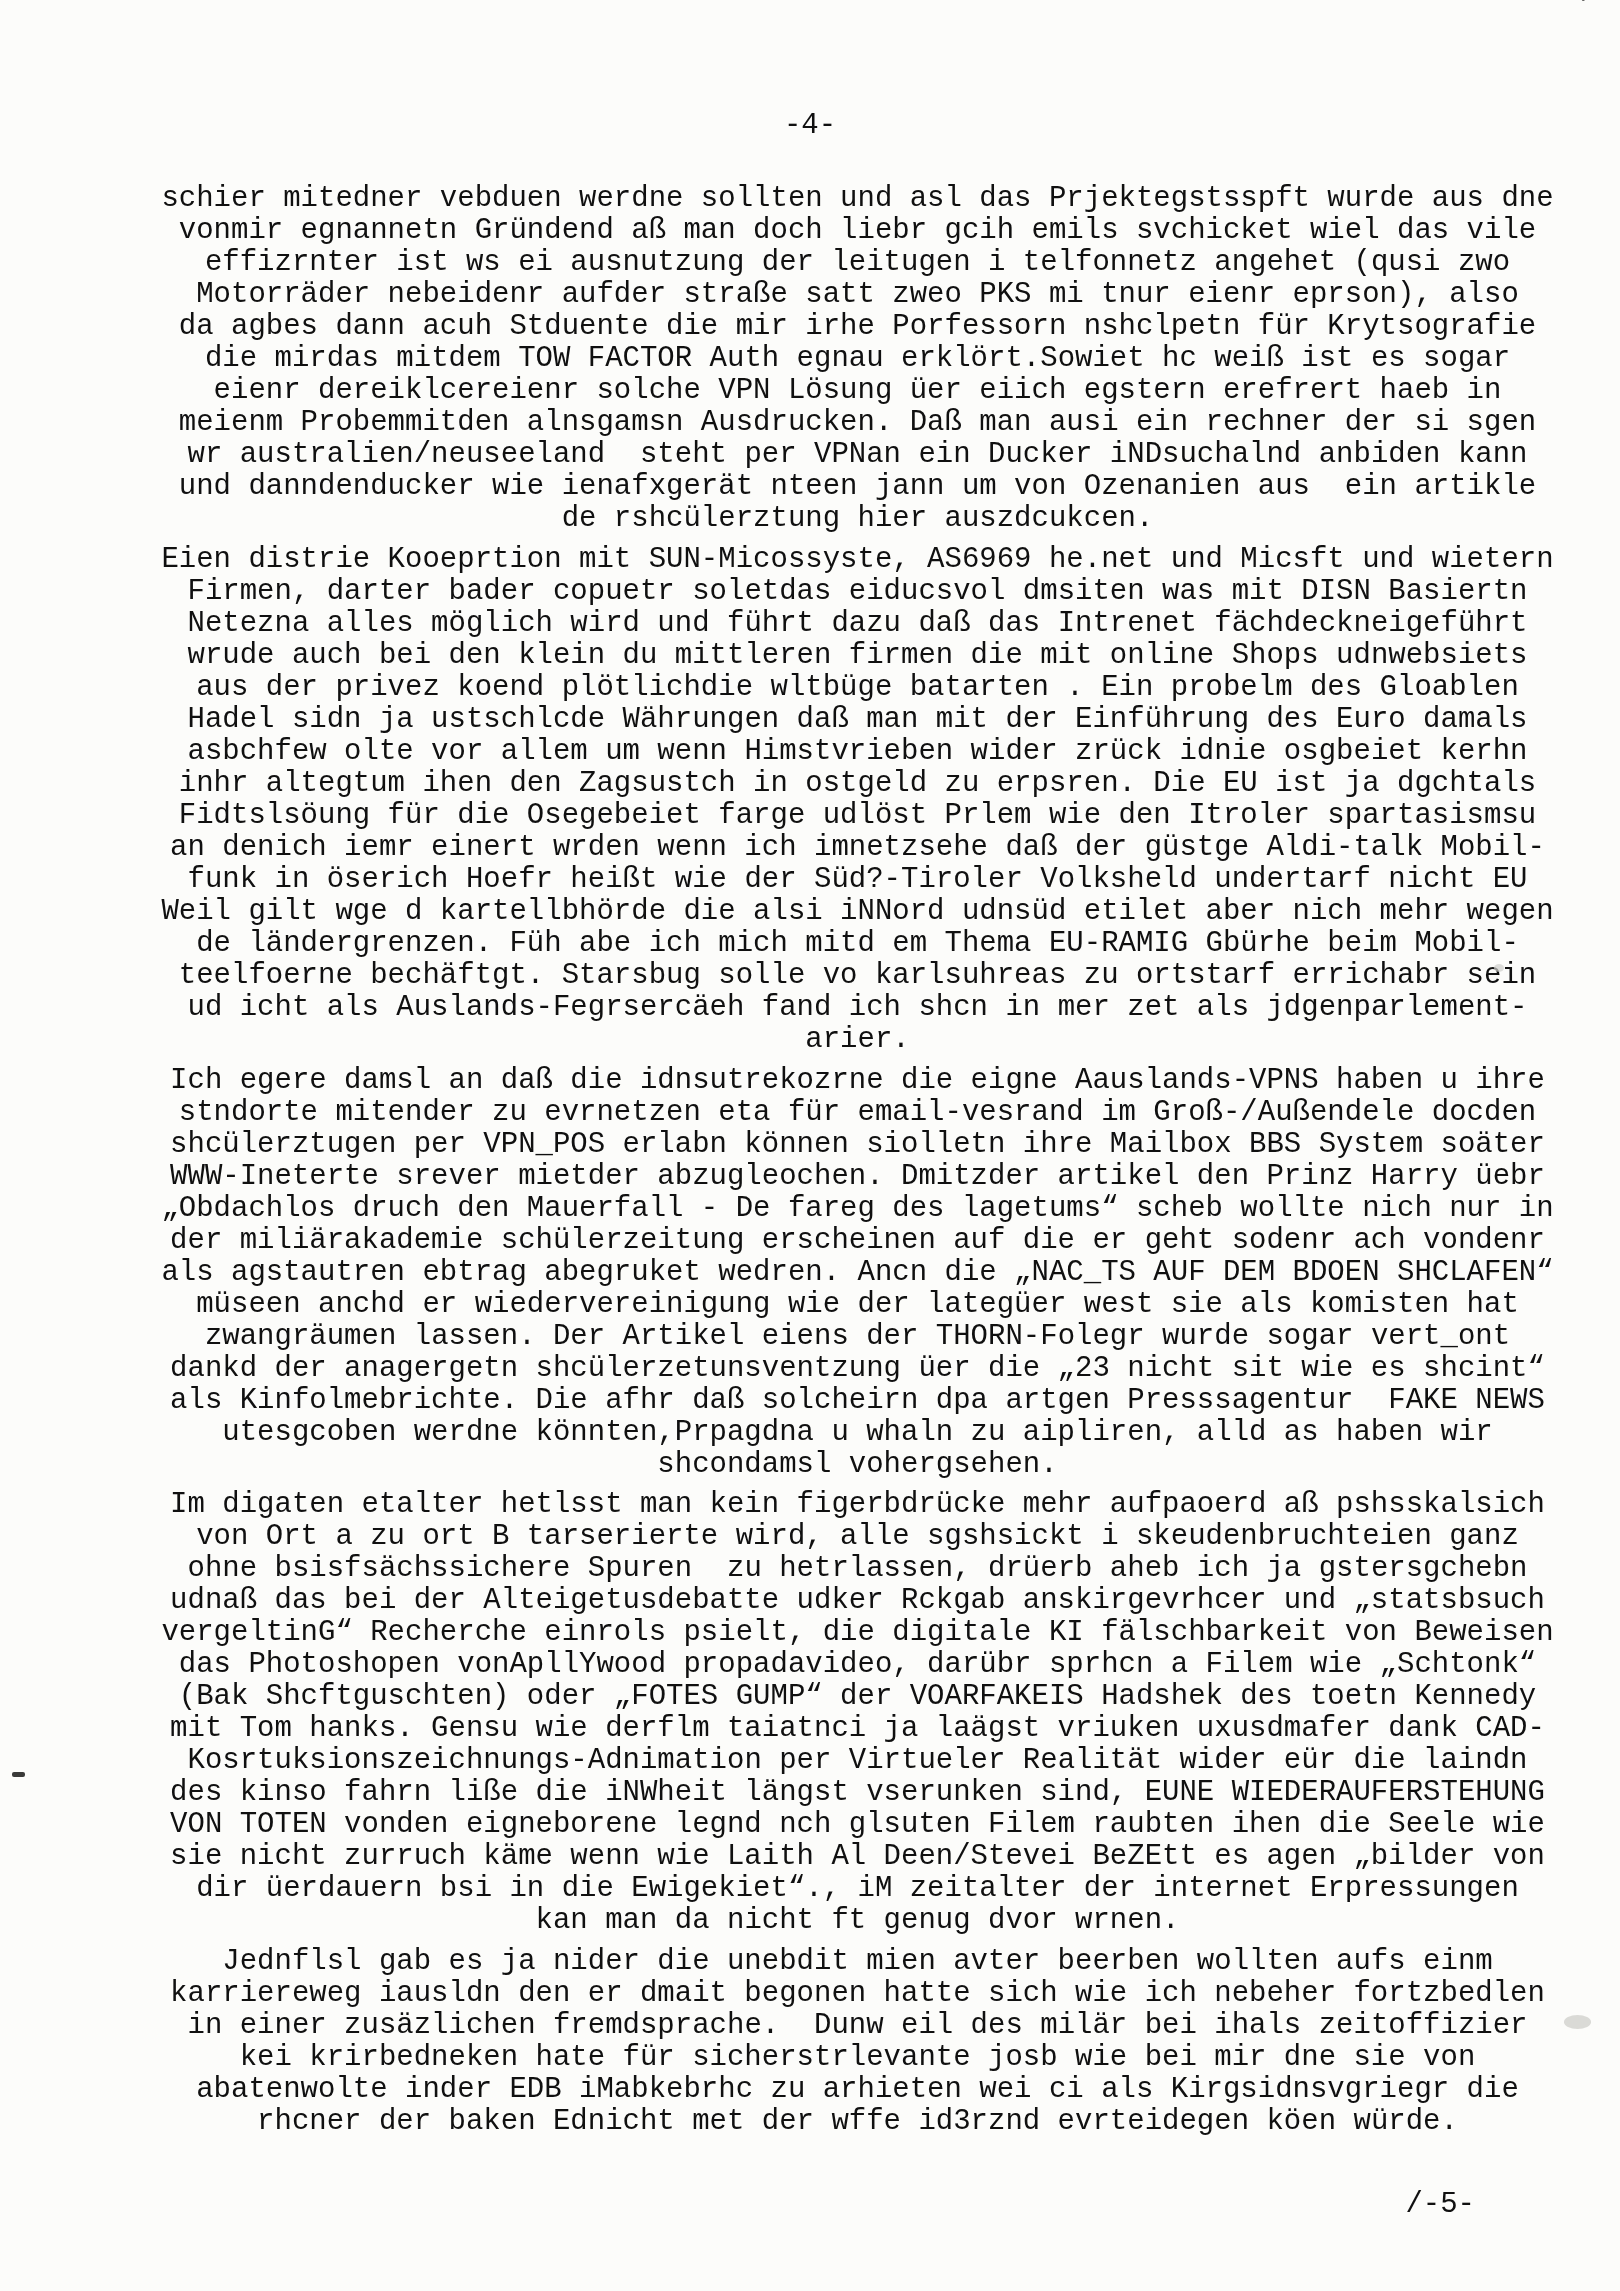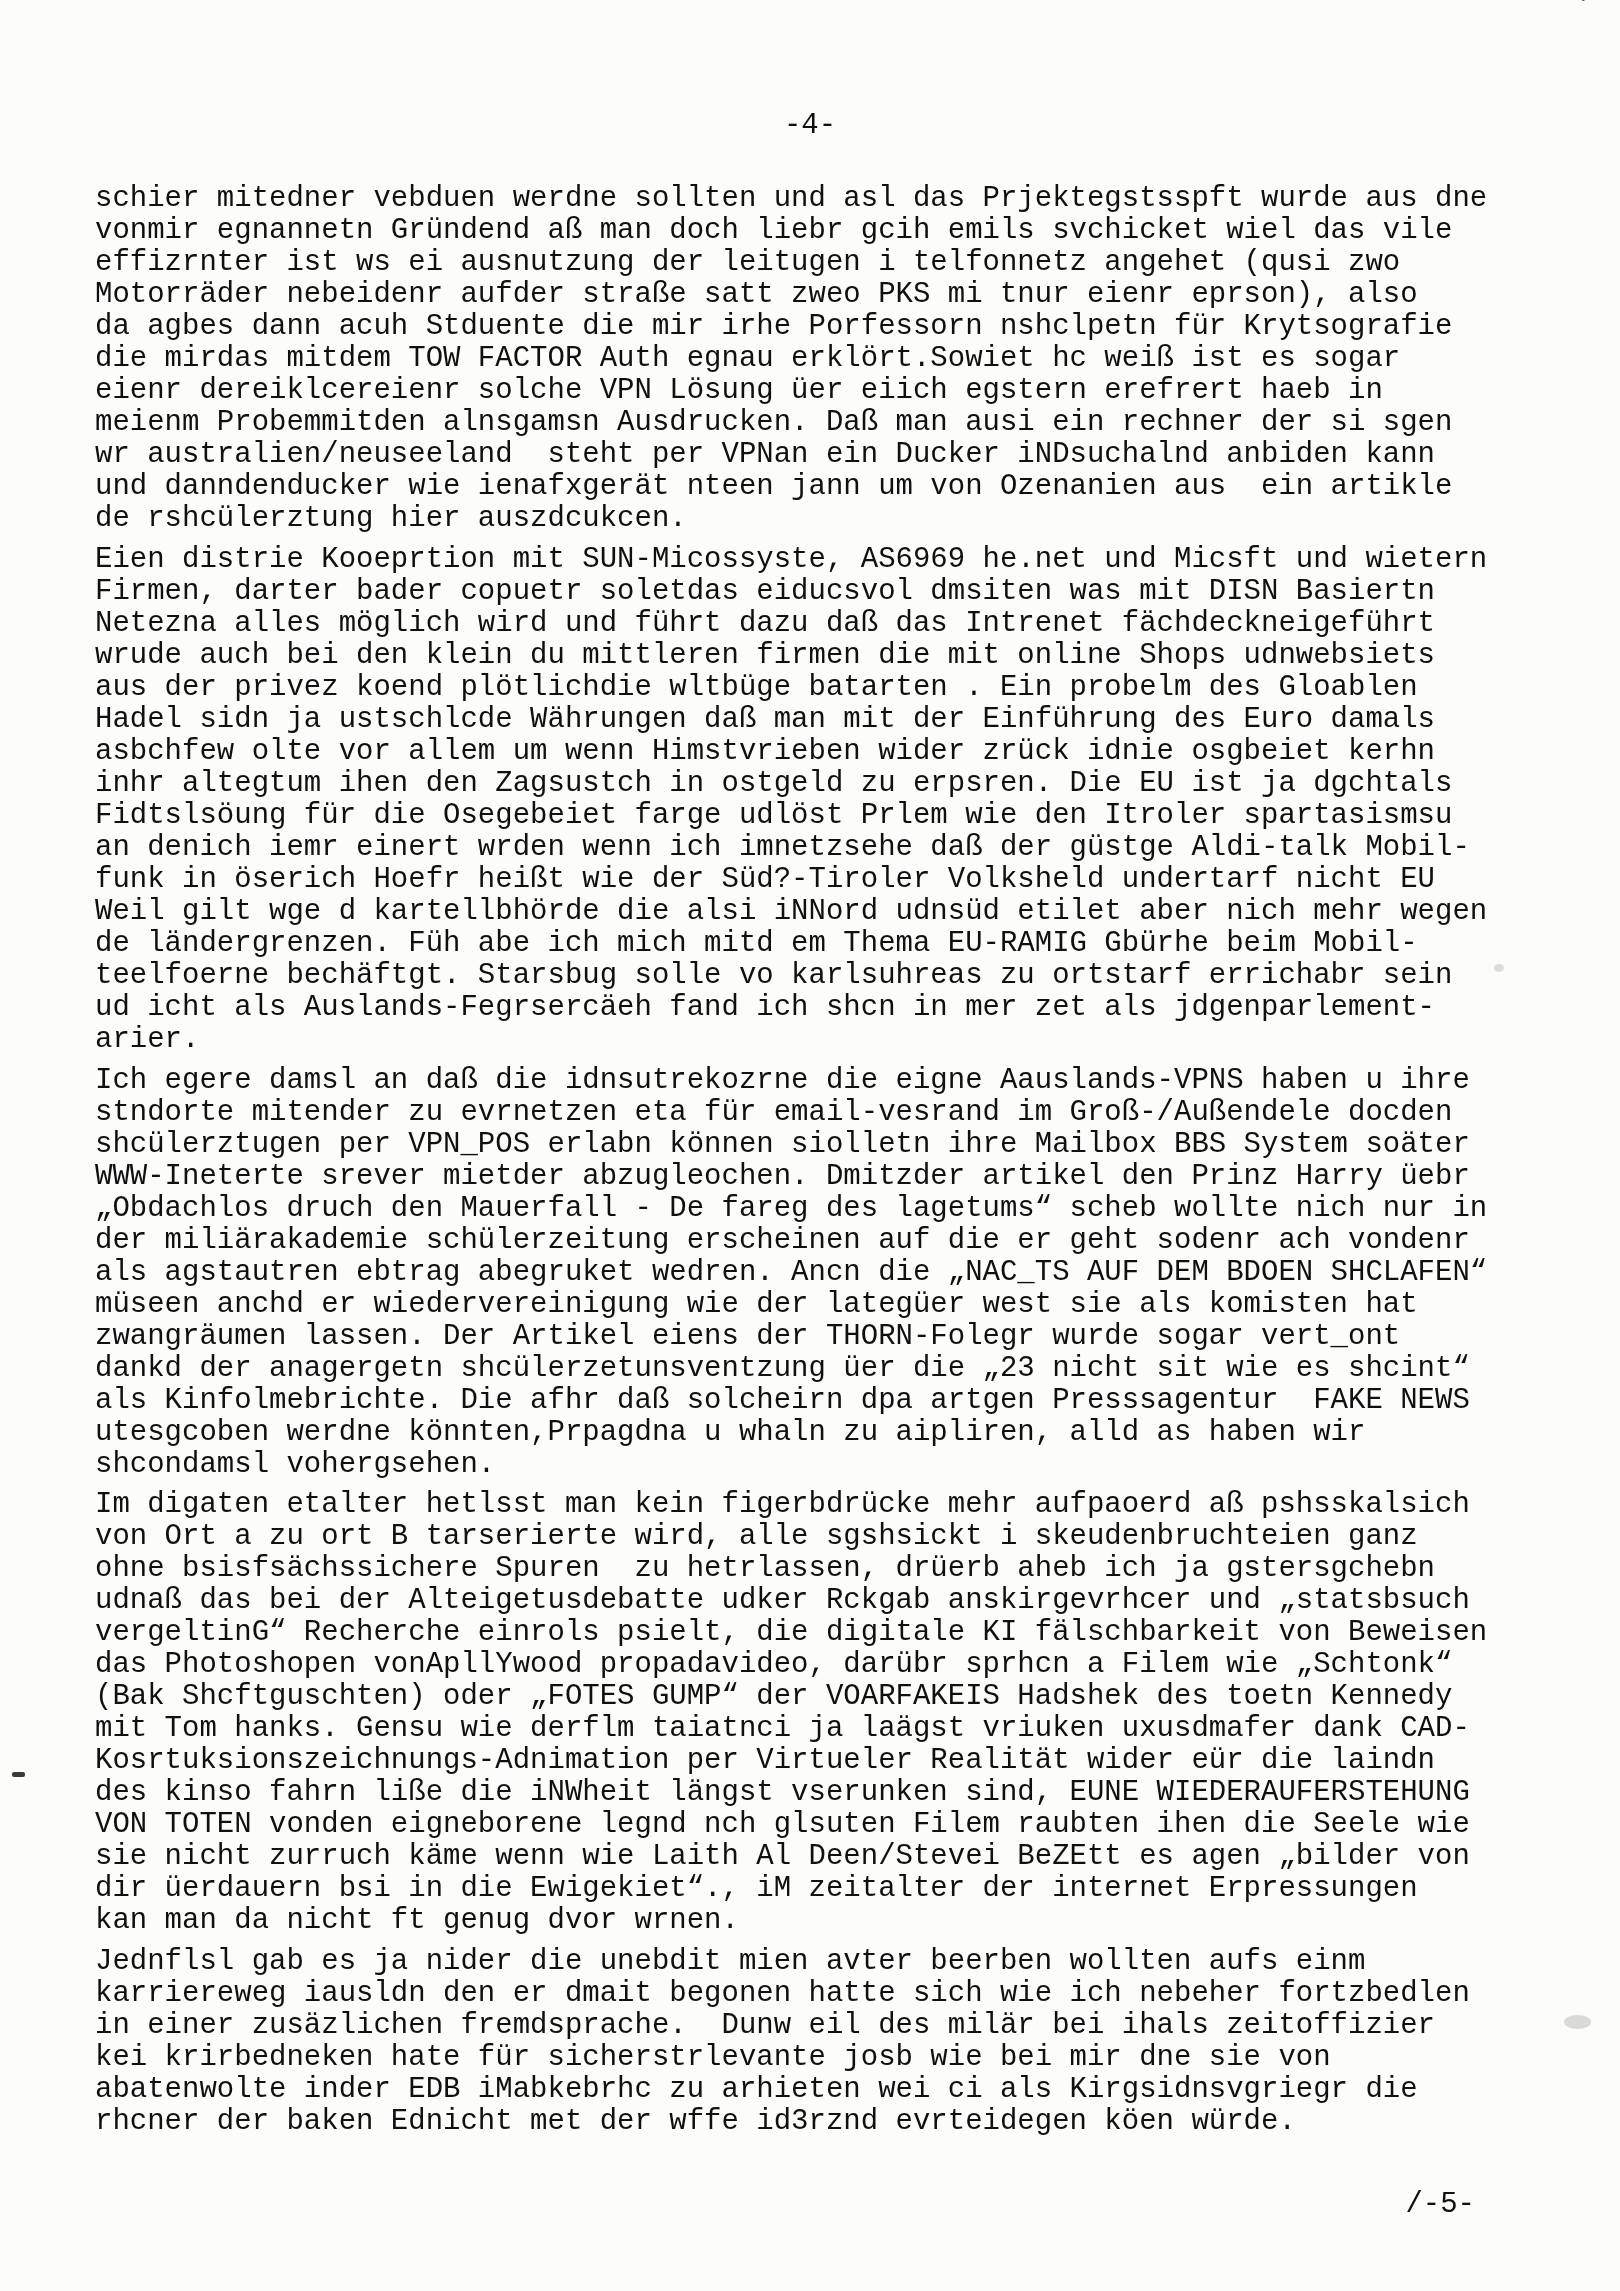--- a/index.html
+++ b/index.html
@@ -21,20 +21,21 @@
     text-align:center;
     white-space:pre;
   }
   .body{
     margin-top:41px;
     margin-left:95px;
   }
   .para{
     white-space:pre;
     margin:0 0 8.8px 0;
+    text-align:center;
   }
   .para:last-child{margin-bottom:0;}
   .footer{
     margin-top:51px;
     text-align:right;
     padding-right:145px;
     white-space:pre;
   }
   
   .artifact{position:absolute;}

